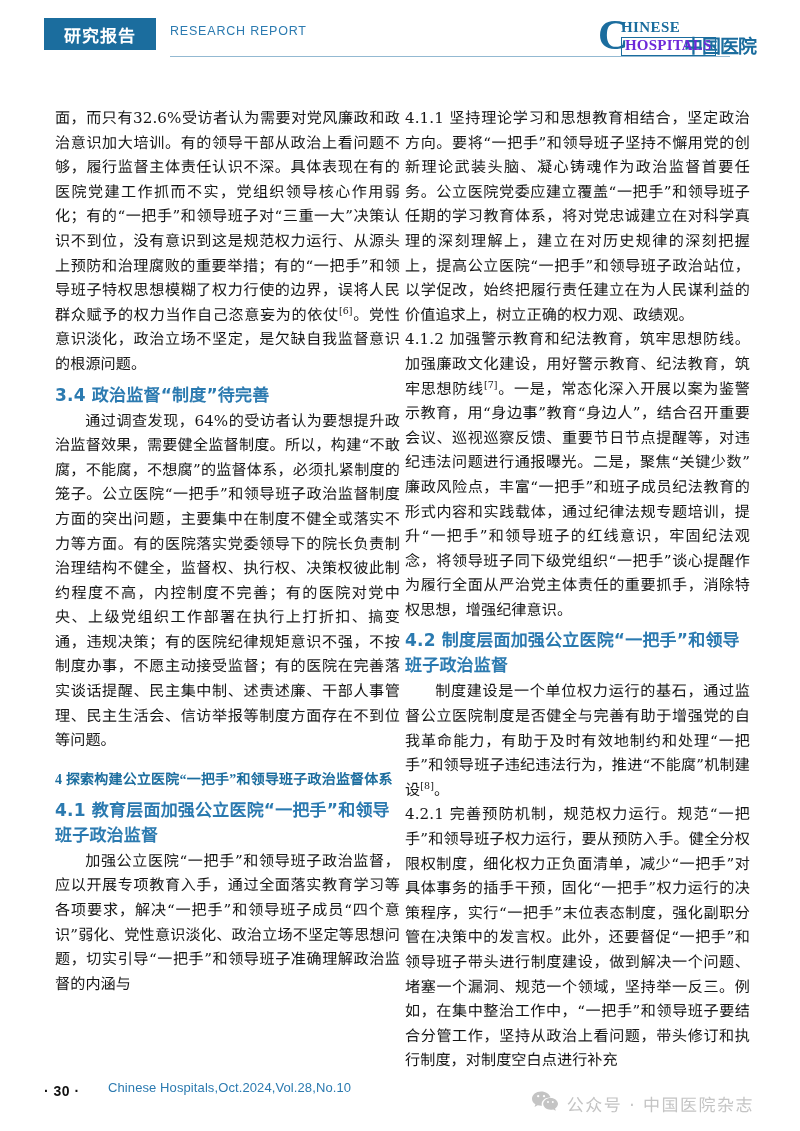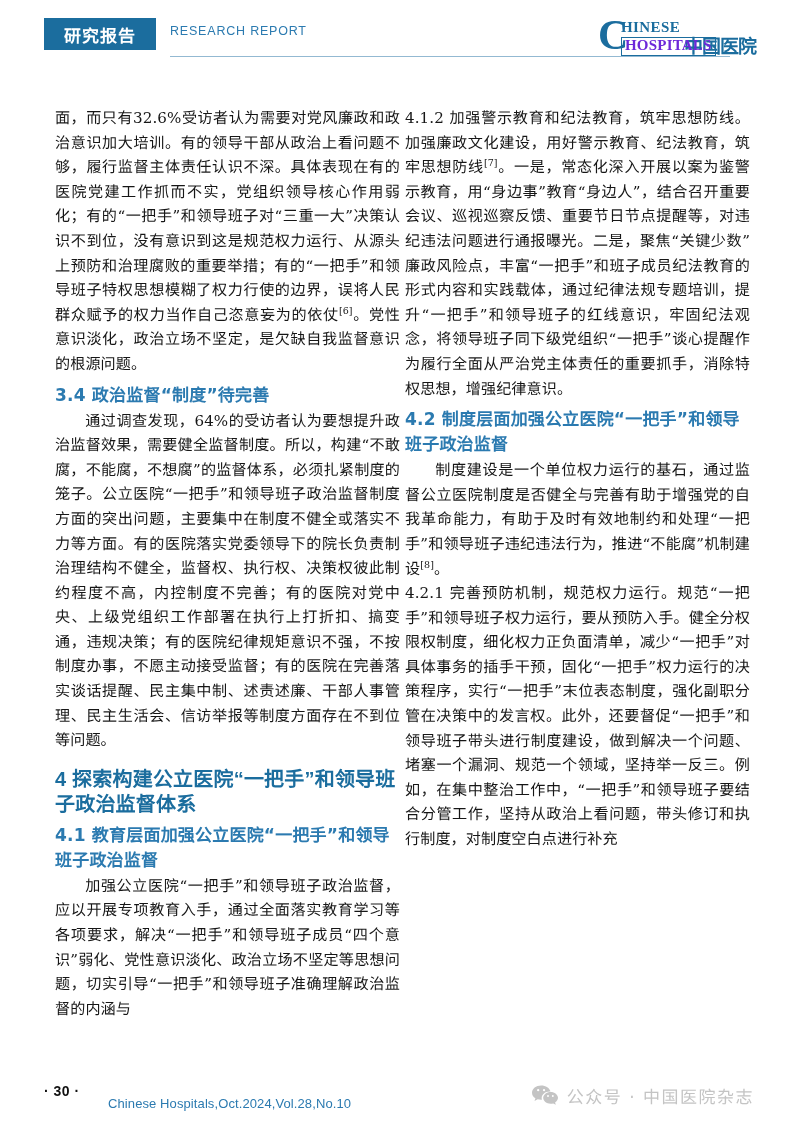--- a/index.html
+++ b/index.html
@@ -147,25 +147,25 @@
     text-align: justify;
     text-justify: inter-ideograph;
     letter-spacing: 0.1px;
     color: #161616;
     font-family: "DejaVu Serif", "Liberation Serif", serif;
   }
   p.indent { text-indent: 2em; }
 
   h2.heading-1 {
     margin: 14px 0 2px 0;
-    font-size: 20px;
+    font-size: 14px;
     line-height: 25px;
     font-weight: bold;
     color: #1b6d9e;
-    font-family: Liberation Sans, sans-serif;
+    font-family: Liberation Serif, serif;
     letter-spacing: 0.2px;
   }
   h3.heading-2 {
     margin: 6px 0 1px 0;
     font-size: 17px;
     line-height: 25px;
     font-weight: bold;
     color: #2b7ab0;
     font-family: "DejaVu Sans", sans-serif;
     letter-spacing: 0.2px;
@@ -192,32 +192,32 @@
     font-family: "Liberation Sans", sans-serif;
     font-size: 14px;
     font-weight: bold;
     color: #111111;
     letter-spacing: 0.5px;
     text-align: center;
   }
   .footer-citation {
     position: absolute;
     left: 108px;
-    top: 17px;
+    top: 1px;
     font-family: "Liberation Sans", sans-serif;
     font-size: 13px;
     color: #2b7ab0;
     letter-spacing: 0.1px;
   }
   .watermark {
     position: absolute;
     right: 46px;
-    top: 4px;
+    top: 12px;
     display: flex;
-    align-items: center;
+    align-items: flex-start;
     gap: 9px;
     color: #c4c4c4;
   }
   .wechat-icon { width: 26px; height: 22px; display: block; }
   .watermark-label {
     font-family: "DejaVu Sans", sans-serif;
     font-size: 17px;
     color: #c4c4c4;
     letter-spacing: 1.5px;
   }
@@ -254,20 +254,21 @@
 
 
       <h3 class="heading-2">4.1  教育层面加强公立医院“一把手”和领导班子政治监督</h3>
 
       <p class="body-text indent">加强公立医院“一把手”和领导班子政治监督，应以开展专项教育入手，通过全面落实教育学习等各项要求，解决“一把手”和领导班子成员“四个意识”弱化、党性意识淡化、政治立场不坚定等思想问题，切实引导“一把手”和领导班子准确理解政治监督的内涵与</p>
     </div>
 
     <div class="col col-right">
 
 
+      <p class="body-text">4.1.1  坚持理论学习和思想教育相结合，坚定政治方向。要将“一把手”和领导班子坚持不懈用党的创新理论武装头脑、凝心铸魂作为政治监督首要任务。公立医院党委应建立覆盖“一把手”和领导班子任期的学习教育体系，将对党忠诚建立在对科学真理的深刻理解上，建立在对历史规律的深刻把握上，提高公立医院“一把手”和领导班子政治站位，以学促改，始终把履行责任建立在为人民谋利益的价值追求上，树立正确的权力观、政绩观。</p>
 
       <p class="body-text"><span>4.1.2  加强警示教育和纪法教育，筑牢思想防线。加强廉政文化建设，用好警示教育、纪法教育，筑牢思想防线</span><span class="cite">[7]</span><span>。一是，常态化深入开展以案为鉴警示教育，用“身边事”教育“身边人”，结合召开重要会议、巡视巡察反馈、重要节日节点提醒等，对违纪违法问题进行通报曝光。二是，聚焦“关键少数”廉政风险点，丰富“一把手”和班子成员纪法教育的形式内容和实践载体，通过纪律法规专题培训，提升“一把手”和领导班子的红线意识，牢固纪法观念，将领导班子同下级党组织“一把手”谈心提醒作为履行全面从严治党主体责任的重要抓手，消除特权思想，增强纪律意识。</span></p>
 
       <h3 class="heading-2">4.2  制度层面加强公立医院“一把手”和领导班子政治监督</h3>
 
       <p class="body-text indent"><span>制度建设是一个单位权力运行的基石，通过监督公立医院制度是否健全与完善有助于增强党的自我革命能力，有助于及时有效地制约和处理“一把手”和领导班子违纪违法行为，推进“不能腐”机制建设</span><span class="cite">[8]</span><span>。</span></p>
 
       <p class="body-text">4.2.1  完善预防机制，规范权力运行。规范“一把手”和领导班子权力运行，要从预防入手。健全分权限权制度，细化权力正负面清单，减少“一把手”对具体事务的插手干预，固化“一把手”权力运行的决策程序，实行“一把手”末位表态制度，强化副职分管在决策中的发言权。此外，还要督促“一把手”和领导班子带头进行制度建设，做到解决一个问题、堵塞一个漏洞、规范一个领域，坚持举一反三。例如，在集中整治工作中，“一把手”和领导班子要结合分管工作，坚持从政治上看问题，带头修订和执行制度，对制度空白点进行补充</p>
     </div>
   </div>

